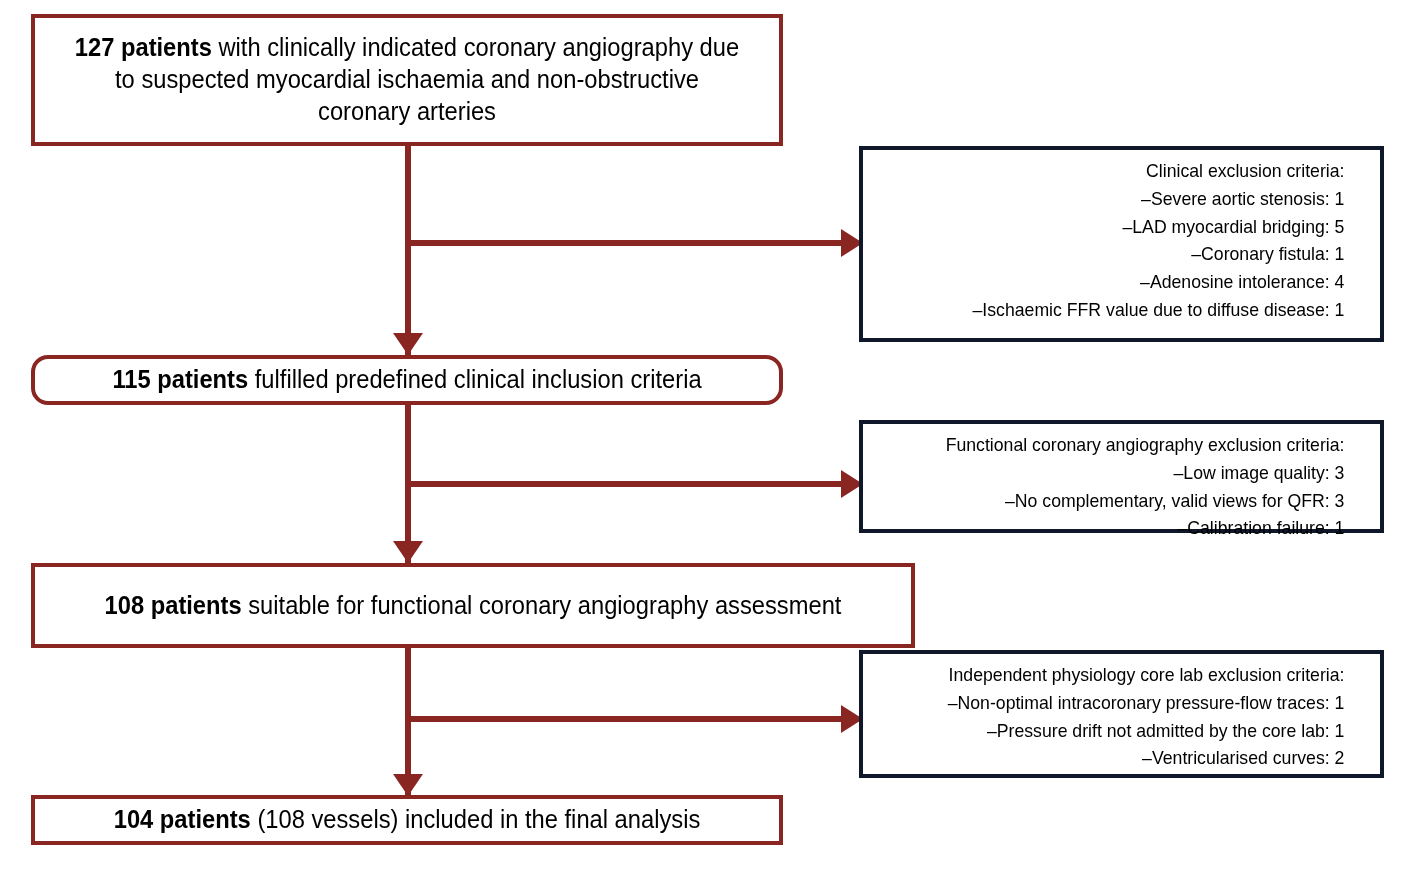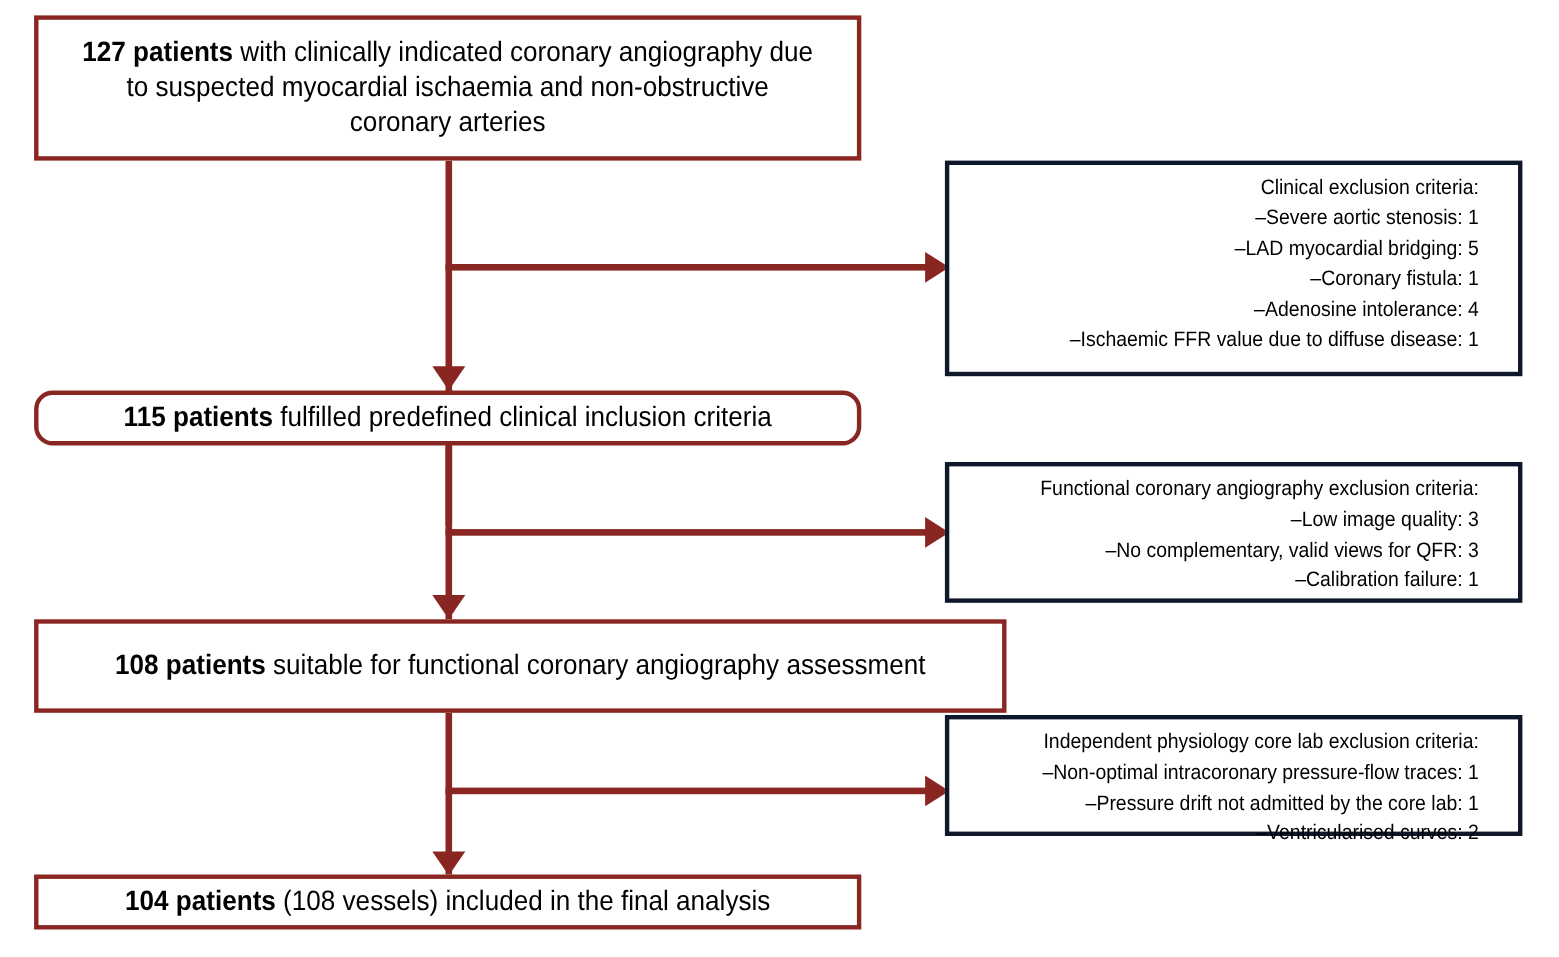--- a/index.html
+++ b/index.html
@@ -153,32 +153,32 @@
       <ul>
         <li><span class="dash">–</span><span>Severe aortic stenosis: 1</span></li>
         <li><span class="dash">–</span><span>LAD myocardial bridging: 5</span></li>
         <li><span class="dash">–</span><span>Coronary fistula: 1</span></li>
         <li><span class="dash">–</span><span>Adenosine intolerance: 4</span></li>
         <li><span class="dash">–</span><span>Ischaemic FFR value due to diffuse disease: 1</span></li>
       </ul>
     </div>
   </div>
 
-  <div class="exbox" style="left:859px; top:420px; width:525px; height:128px;">
+  <div class="exbox" style="left:859px; top:420px; width:525px; height:113px;">
     <div class="inner">
       <div class="ex-title">Functional coronary angiography exclusion criteria:</div>
       <ul>
         <li><span class="dash">–</span><span>Low image quality: 3</span></li>
         <li><span class="dash">–</span><span>No complementary, valid views for QFR: 3</span></li>
         <li><span class="dash">–</span><span>Calibration failure: 1</span></li>
       </ul>
     </div>
   </div>
 
-  <div class="exbox" style="left:859px; top:650px; width:525px; height:110px;">
+  <div class="exbox" style="left:859px; top:650px; width:525px; height:128px;">
     <div class="inner">
       <div class="ex-title">Independent physiology core lab exclusion criteria:</div>
       <ul>
         <li><span class="dash">–</span><span>Non-optimal intracoronary pressure-flow traces: 1</span></li>
         <li><span class="dash">–</span><span>Pressure drift not admitted by the core lab: 1</span></li>
         <li><span class="dash">–</span><span>Ventricularised curves: 2</span></li>
       </ul>
     </div>
   </div>
 

